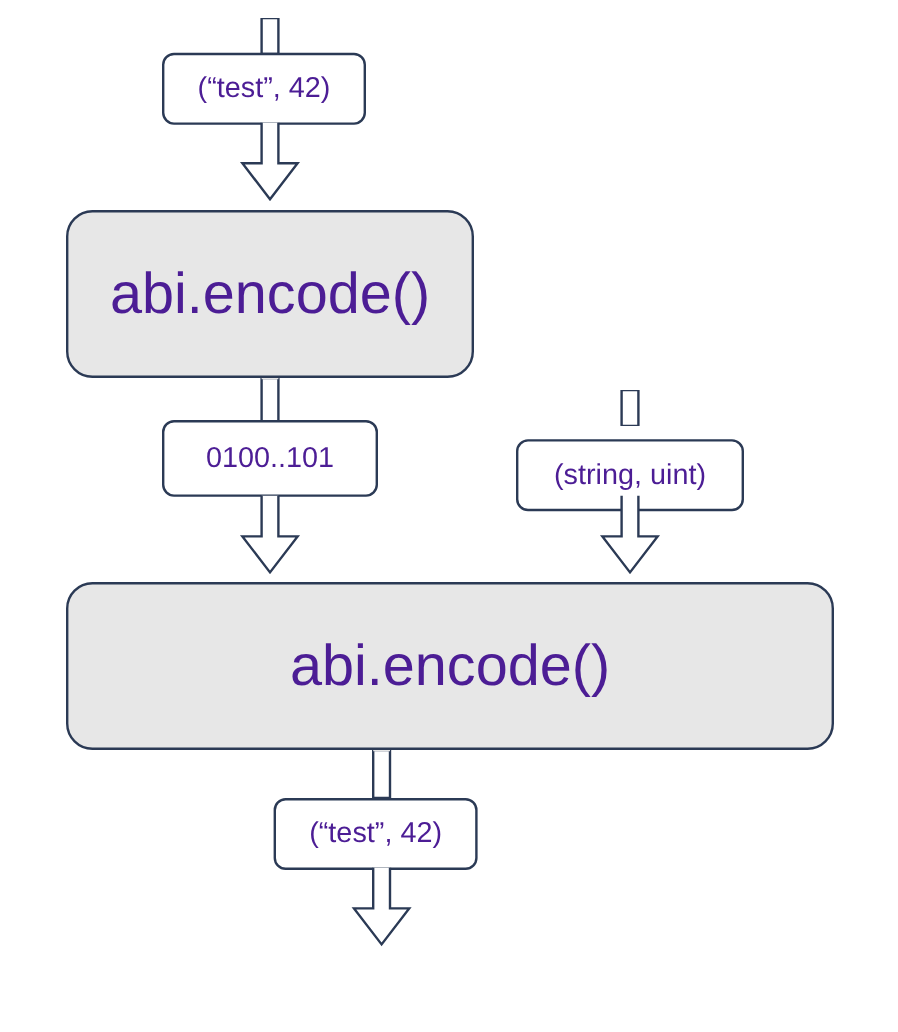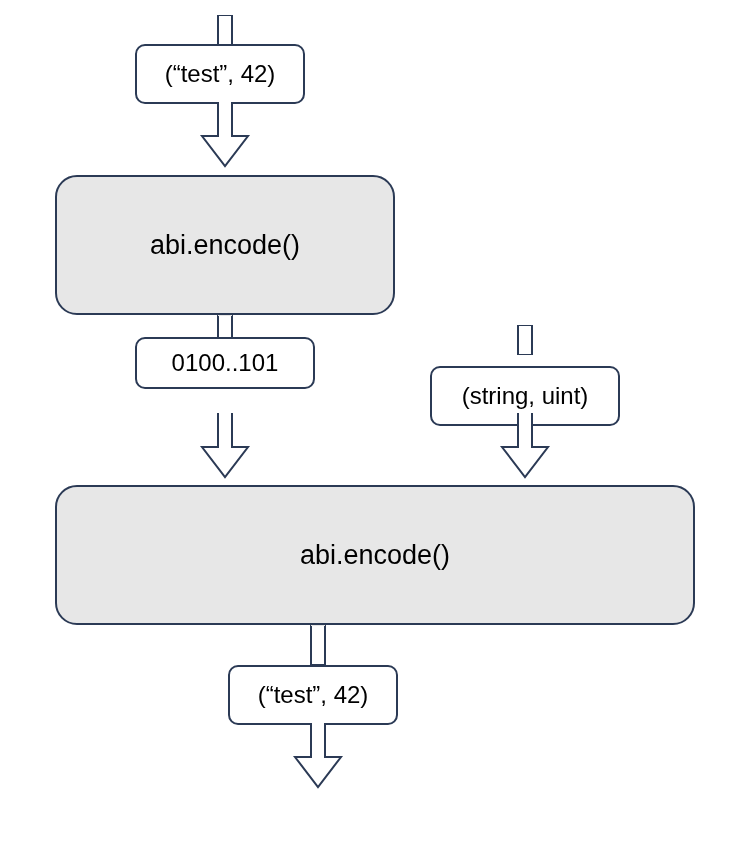--- a/index.html
+++ b/index.html
@@ -24,25 +24,25 @@
     display: flex;
     align-items: center;
     justify-content: center;
     box-sizing: border-box;
   }
   .process {
     background: #e7e7e7;
     border-radius: 22px;
   }
   .label {
-    color: #000000;
+    color: #4c1d95;
     white-space: nowrap;
   }
   .small { font-size: 24px; }
-  .big   { font-size: 27px; }
+  .big   { font-size: 48px; }
   .arrow {
     position: absolute;
   }
   .arrow svg { display:block; }
 </style>
 </head>
 <body>
 
 <div class="stage">
 
@@ -66,21 +66,21 @@
     <span class="label big">abi.encode()</span>
   </div>
 
   <div class="arrow" style="left:207px; top:315px;">
     <svg width="36" height="40" viewBox="0 0 36 40">
       <path d="M11 0 h14 v40 h-14 z" fill="#ffffff" stroke="#2b3a55" stroke-width="2" stroke-linejoin="miter"></path>
       <line x1="11" y1="0" x2="25" y2="0" stroke="#e7e7e7" stroke-width="2"></line>
     </svg>
   </div>
 
-  <div class="box" style="left:135px; top:337px; width:180px; height:52px;">
+  <div class="box" style="left:135px; top:350px; width:180px; height:64px;">
     <span class="label small">0100..101</span>
   </div>
 
   <div class="arrow" style="left:195px; top:413px;">
     <svg width="60" height="70" viewBox="0 0 60 70">
       <path d="M23 0 v34 h-16 l23 30 l23 -30 h-16 v-34" fill="#ffffff" stroke="#2b3a55" stroke-width="2" stroke-linejoin="miter"></path>
     </svg>
   </div>
 
   <div class="arrow" style="left:507px; top:325px;">

